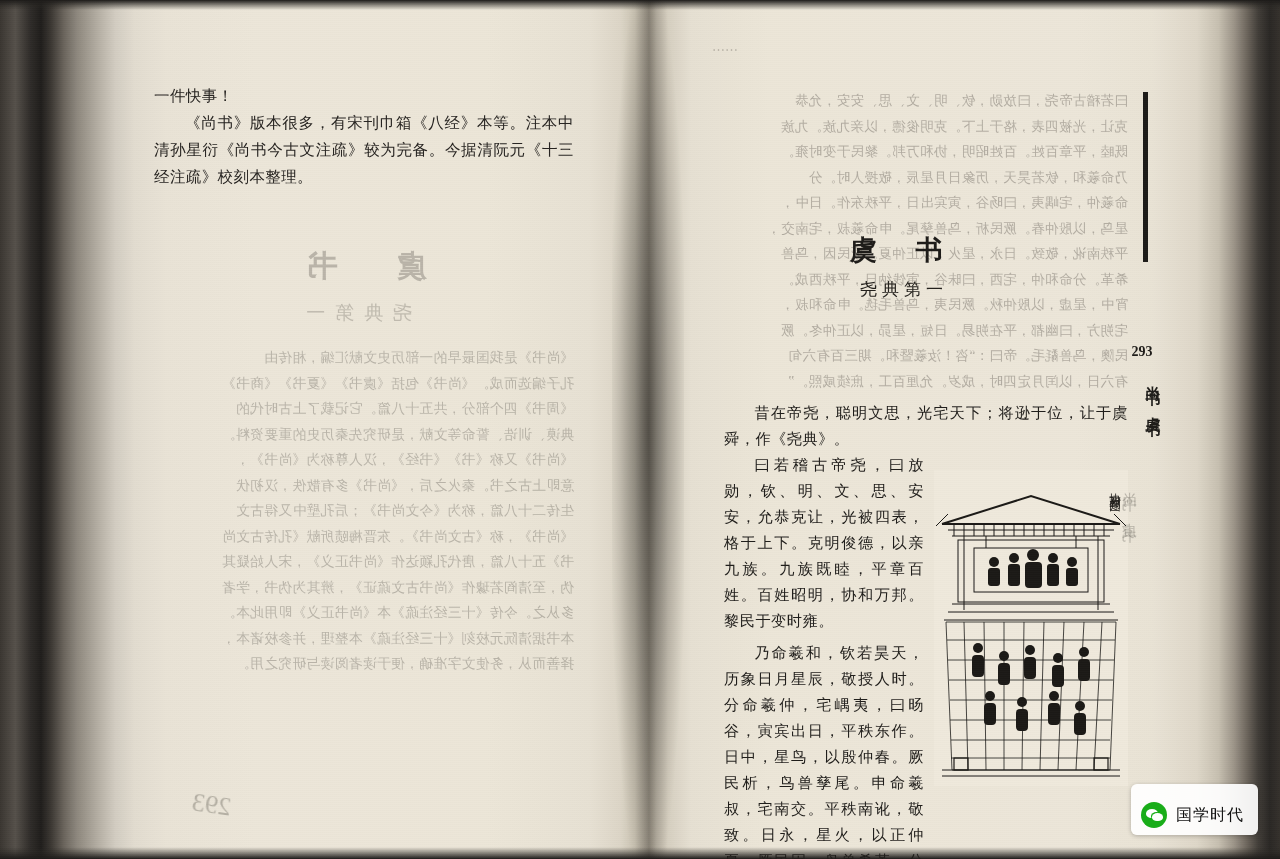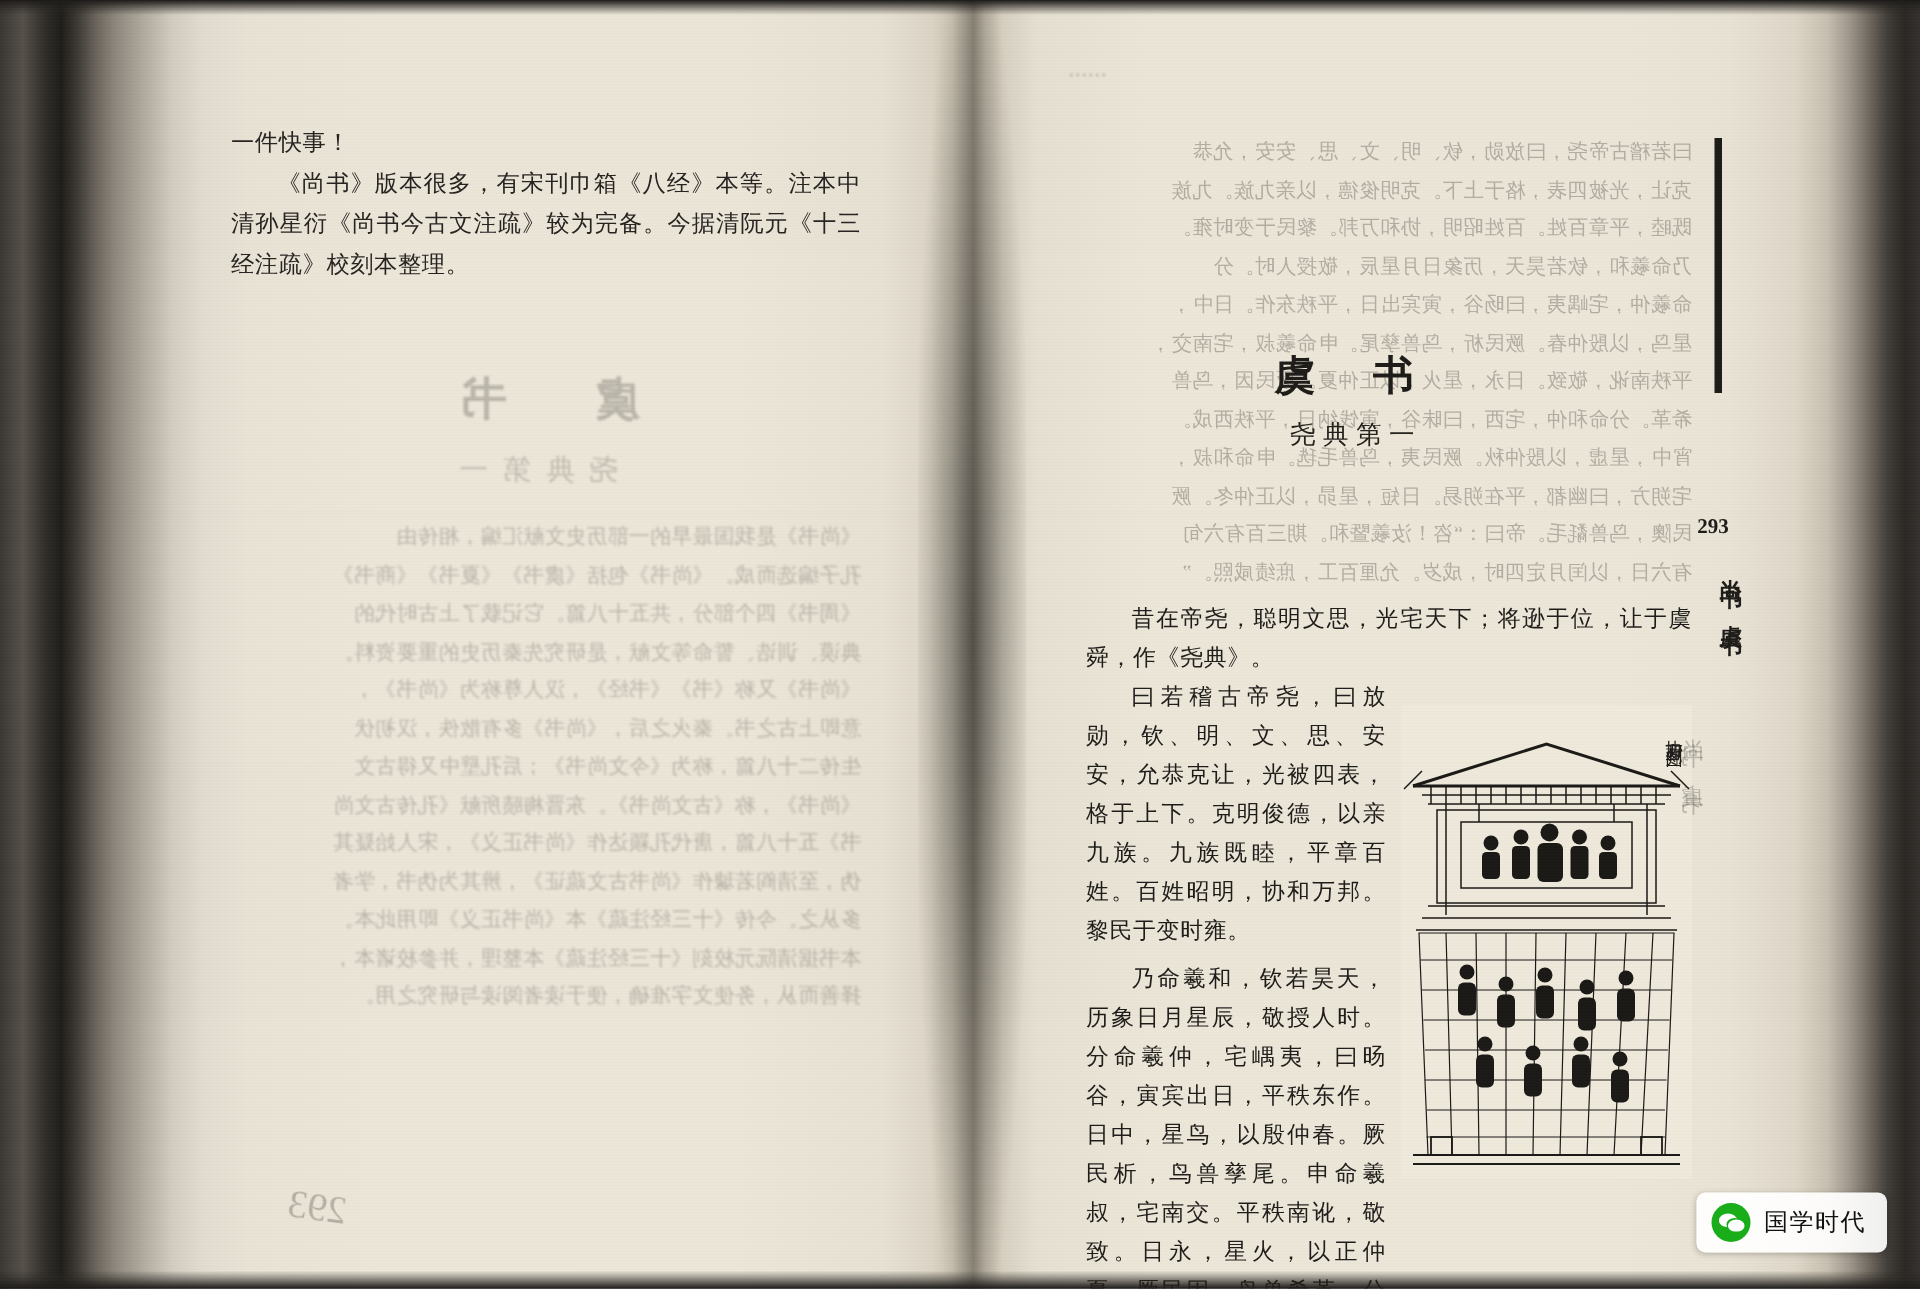--- a/index.html
+++ b/index.html
@@ -143,21 +143,21 @@
   .rule{
     position:absolute;right:36px;top:92px;width:5px;height:170px;
     background:#1d1b18;
   }
 
   
   .watermark{
     position:absolute;right:22px;bottom:24px;
     display:flex;align-items:center;gap:9px;
     background:rgba(255,255,255,0.92);
-    border-radius:6px;padding:7px 14px 7px 10px;
+    border-radius:6px;padding:18px 14px 7px 10px;
     box-shadow:0 1px 4px rgba(0,0,0,0.25);
   }
   .wx-icon{
     width:26px;height:26px;border-radius:50%;
     background:#19ad19;position:relative;flex:none;
   }
   .wx-icon:before{
     content:"";position:absolute;left:5px;top:7px;width:12px;height:9px;
     background:#fff;border-radius:50% 50% 45% 45%;
   }

